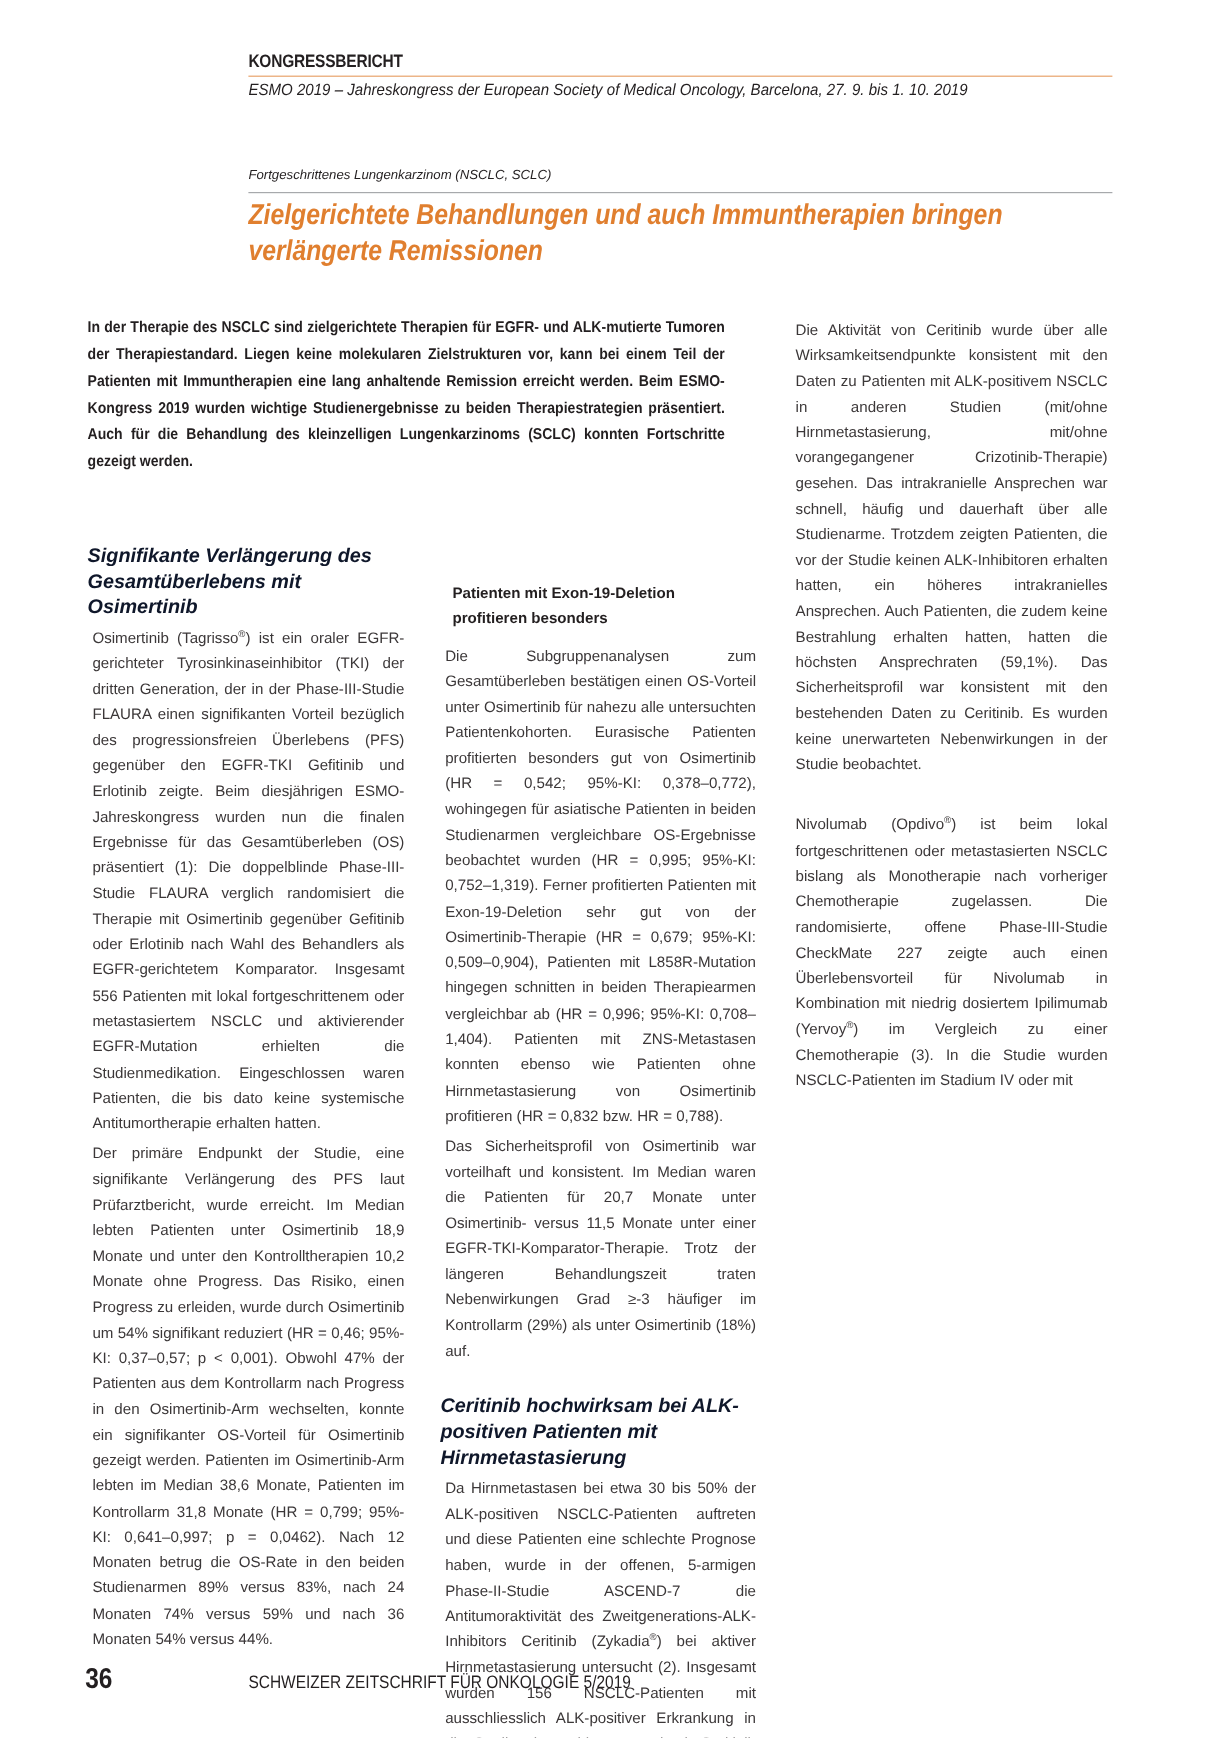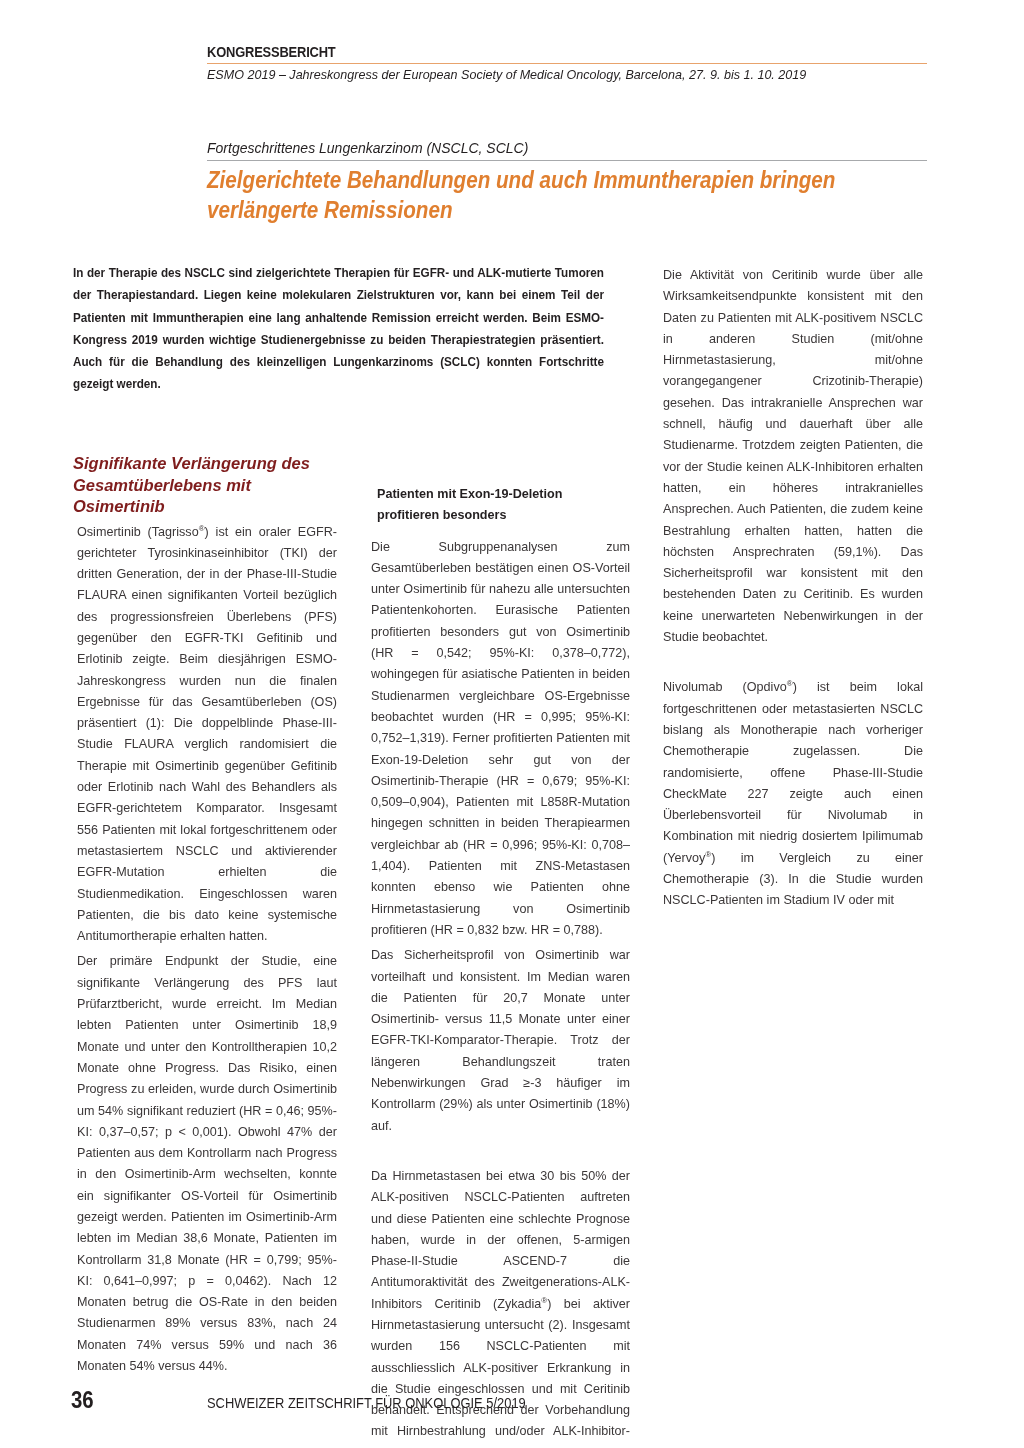--- a/index.html
+++ b/index.html
@@ -2,33 +2,33 @@
 <html><head>
 <meta charset="utf-8">
 <style>
   html, body { margin: 0; padding: 0; background: #ffffff; }
   body { width: 1024px; height: 1448px; position: relative; overflow: hidden; color: #231f20; }
 
   #kicker { position: absolute; left: 207px; top: 43px; font-family: "Liberation Sans", sans-serif; font-size: 15px; font-weight: bold; letter-spacing: -0.2px; transform: scaleX(0.86); transform-origin: left center; color: #231f20; }
   #kicker-rule { position: absolute; left: 207px; top: 63px; width: 720px; height: 1px; background: #e8a36c; }
   #conference { position: absolute; left: 207px; top: 67px; font-family: "Liberation Sans", sans-serif; font-size: 13.5px; font-style: italic; color: #231f20; white-space: nowrap; transform: scaleX(0.93); transform-origin: left center; }
 
-  #topic { position: absolute; left: 207px; top: 140px; font-family: "Liberation Sans", sans-serif; font-size: 14px; font-style: italic; color: #231f20; }
+  #topic { position: absolute; left: 207px; top: 140px; font-family: "Liberation Sans", sans-serif; font-size: 11px; font-style: italic; color: #231f20; }
   #topic-rule { position: absolute; left: 207px; top: 160px; width: 720px; height: 1px; background: #a7a9ac; }
   #headline { position: absolute; left: 207px; top: 165px; width: 720px; font-family: "Liberation Sans", sans-serif; font-size: 24px; font-style: italic; font-weight: bold; color: #e07f2f; line-height: 30px; transform: scaleX(0.86); transform-origin: left top; width: 840px; }
 
   #lead { position: absolute; left: 73px; top: 262px; width: 590px; font-family: "Liberation Sans", sans-serif; font-weight: bold; font-size: 13px; line-height: 22.3px; color: #231f20; text-align: justify; transform: scaleX(0.9); transform-origin: left top; }
 
   .col { position: absolute; font-family: "Liberation Sans", "DejaVu Sans", sans-serif; font-size: 12.6px; line-height: 21.3px; color: #3b3738; text-align: justify; hyphens: manual; }
   #col1 { left: 73px; top: 453px; width: 268px; }
   #col2 { left: 367px; top: 453px; width: 267px; }
   #col3 { left: 659px; top: 261px; width: 268px; }
 
   .col p { margin: 4px; }
-  .sec-head { margin: 0; font-size: 16.5px; line-height: 21.5px; font-style: italic; font-weight: bold; color: #7f1d1d; text-align: left; }
+  .sec-head { margin: 0; font-size: 16.5px; line-height: 21.5px; font-style: italic; font-weight: bold; color: #0f172a; text-align: left; }
   .sub-head { margin: 10px; font-size: 12.6px; line-height: 21.3px; font-weight: bold; color: #231f20; text-align: left; }
   .gap { height: 21px; }
 
   #page-num { position: absolute; left: 71px; top: 1386px; font-family: "Liberation Sans", sans-serif; font-weight: bold; font-size: 24px; transform: scaleX(0.85); transform-origin: left center; color: #231f20; }
   #journal { position: absolute; left: 207px; top: 1394px; font-family: "Liberation Sans", sans-serif; font-size: 15px; transform: scaleX(0.86); transform-origin: left center; color: #231f20; white-space: nowrap; }
   sup { font-size: 8px; line-height: 0; }
 </style>
 </head>
 <body>
 
@@ -48,20 +48,21 @@
   <p>Der primäre Endpunkt der Studie, eine signifikante Verlängerung des PFS laut Prüfarztbericht, wurde erreicht. Im Median lebten Patienten unter Osimertinib 18,9 Monate und unter den Kontrolltherapien 10,2 Monate ohne Progress. Das Risiko, einen Progress zu erleiden, wurde durch Osimertinib um 54% signifikant reduziert (HR = 0,46; 95%-KI: 0,37–0,57; p &lt; 0,001). Obwohl 47% der Patienten aus dem Kontrollarm nach Progress in den Osimertinib-Arm wechselten, konnte ein signifikanter OS-Vorteil für Osimertinib gezeigt werden. Patienten im Osimertinib-Arm lebten im Median 38,6 Monate, Patienten im Kontrollarm 31,8 Monate (HR = 0,799; 95%-KI: 0,641–0,997; p = 0,0462). Nach 12 Monaten betrug die OS-Rate in den beiden Studienarmen 89% versus 83%, nach 24 Monaten 74% versus 59% und nach 36 Monaten 54% versus 44%.</p>
 </div>
 
 <div id="col2" class="col">
   <div class="gap" style="height:0"></div>
   <div class="gap"></div>
   <h3 class="sub-head">Patienten mit Exon-19-Deletion profitieren besonders</h3>
   <p>Die Subgruppenanalysen zum Gesamtüberleben bestätigen einen OS-Vorteil unter Osimertinib für nahezu alle untersuchten Patientenkohorten. Eurasische Patienten profitierten besonders gut von Osimertinib (HR = 0,542; 95%-KI: 0,378–0,772), wohingegen für asiatische Patienten in beiden Studienarmen vergleichbare OS-Ergebnisse beobachtet wurden (HR = 0,995; 95%-KI: 0,752–1,319). Ferner profitierten Patienten mit Exon-19-Deletion sehr gut von der Osimertinib-Therapie (HR = 0,679; 95%-KI: 0,509–0,904), Patienten mit L858R-Mutation hingegen schnitten in beiden Therapiearmen vergleichbar ab (HR = 0,996; 95%-KI: 0,708–1,404). Patienten mit ZNS-Metastasen konnten ebenso wie Patienten ohne Hirnmetastasierung von Osimertinib profitieren (HR = 0,832 bzw. HR = 0,788).</p>
   <p>Das Sicherheitsprofil von Osimertinib war vorteilhaft und konsistent. Im Median waren die Patienten für 20,7 Monate unter Osimertinib- versus 11,5 Monate unter einer EGFR-TKI-Komparator-Therapie. Trotz der längeren Behandlungszeit traten Nebenwirkungen Grad ≥-3 häufiger im Kontrollarm (29%) als unter Osimertinib (18%) auf.</p>
   <div class="gap"></div>
+  <h2 class="sec-head">Ceritinib hochwirksam bei ALK-positiven Patienten mit Hirnmetastasierung</h2>
   <p><span>Da Hirnmetastasen bei etwa 30 bis 50% der ALK-positiven NSCLC-Patienten auftreten und diese Patienten eine schlechte Prognose haben, wurde in der offenen, 5-armigen Phase-II-Studie ASCEND-7 die Antitumoraktivität des Zweitgenerations-ALK-Inhibitors Ceritinib (Zykadia</span><sup>®</sup><span>) bei aktiver Hirnmetastasierung untersucht (2). Insgesamt wurden 156 NSCLC-Patienten mit ausschliesslich ALK-positiver Erkrankung in die Studie eingeschlossen und mit Ceritinib behandelt. Entsprechend der Vorbehandlung mit Hirnbestrahlung und/oder ALK-Inhibitor-Therapie wurden die Patienten auf 4 Studienarme aufgeteilt. Im 5. Studienarm wurden Patienten mit leptomenigealer Karzinomatose eingeschlossen.</span></p>
 </div>
 
 <div id="col3" class="col">
   <p>Die Aktivität von Ceritinib wurde über alle Wirksamkeitsendpunkte konsistent mit den Daten zu Patienten mit ALK-positivem NSCLC in anderen Studien (mit/ohne Hirnmetastasierung, mit/ohne vorangegangener Crizotinib-Therapie) gesehen. Das intrakranielle Ansprechen war schnell, häufig und dauerhaft über alle Studienarme. Trotzdem zeigten Patienten, die vor der Studie keinen ALK-Inhibitoren erhalten hatten, ein höheres intrakranielles Ansprechen. Auch Patienten, die zudem keine Bestrahlung erhalten hatten, hatten die höchsten Ansprechraten (59,1%). Das Sicherheitsprofil war konsistent mit den bestehenden Daten zu Ceritinib. Es wurden keine unerwarteten Nebenwirkungen in der Studie beobachtet.</p>
   <div class="gap"></div>
   <p><span>Nivolumab (Opdivo</span><sup>®</sup><span>) ist beim lokal fortgeschrittenen oder metastasierten NSCLC bislang als Monotherapie nach vorheriger Chemotherapie zugelassen. Die randomisierte, offene Phase-III-Studie CheckMate 227 zeigte auch einen Überlebensvorteil für Nivolumab in Kombination mit niedrig dosiertem Ipilimumab (Yervoy</span><sup>®</sup><span>) im Vergleich zu einer Chemotherapie (3). In die Studie wurden NSCLC-Patienten im Stadium IV oder mit</span></p>
 </div>
 
 <div id="page-num">36</div>

